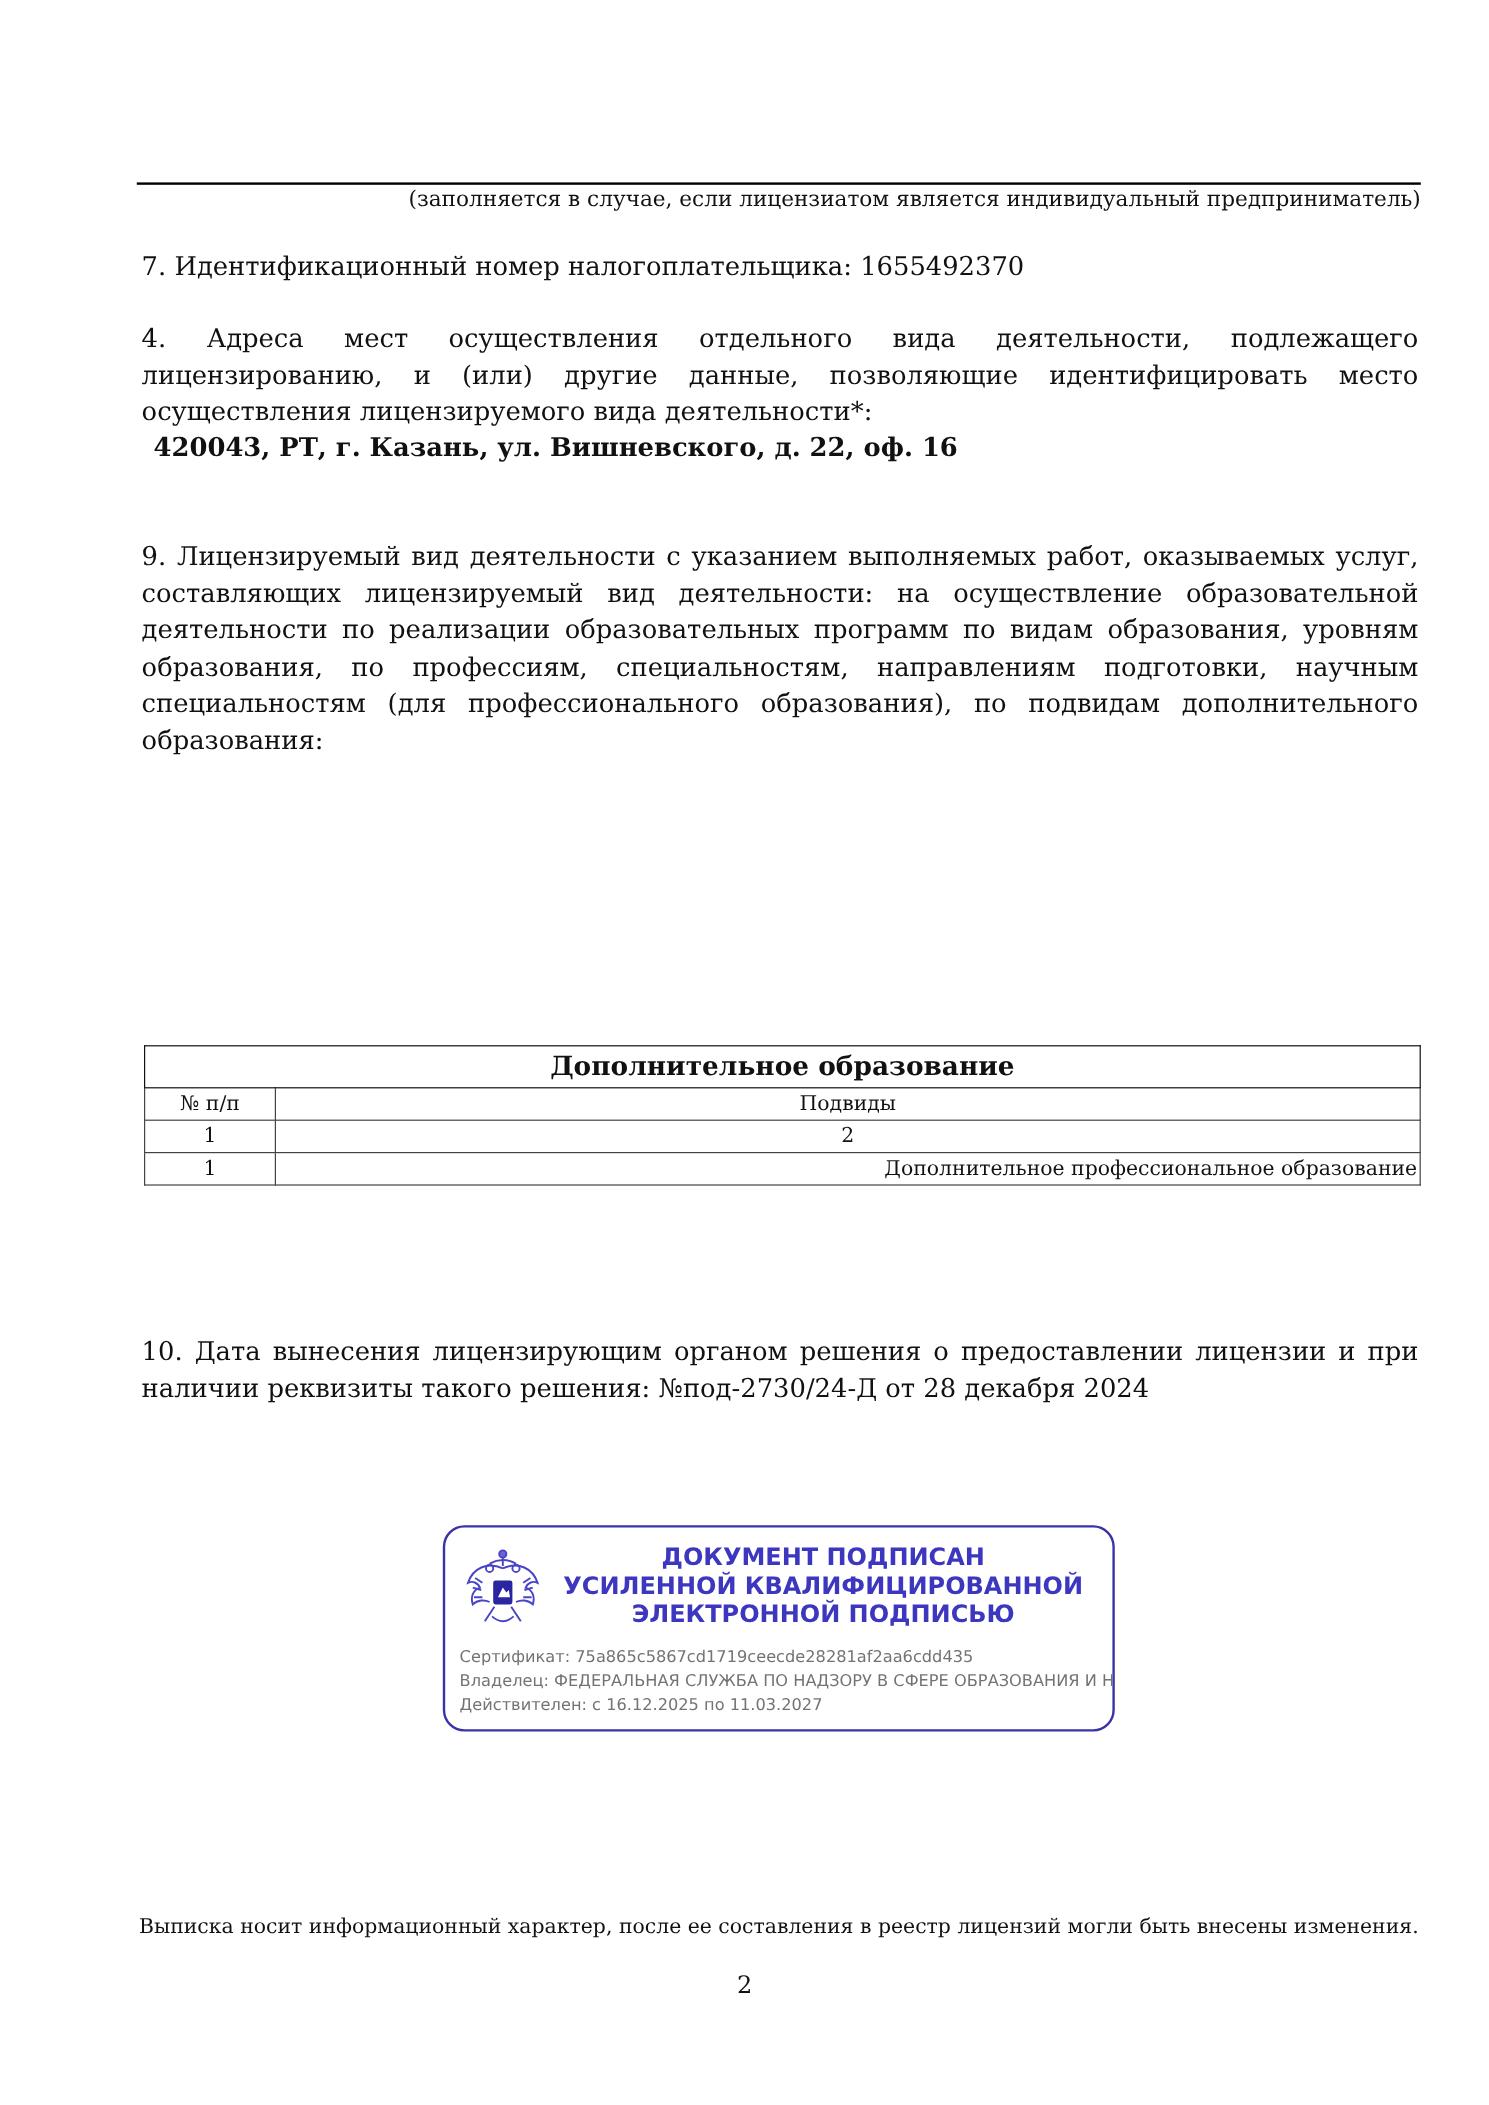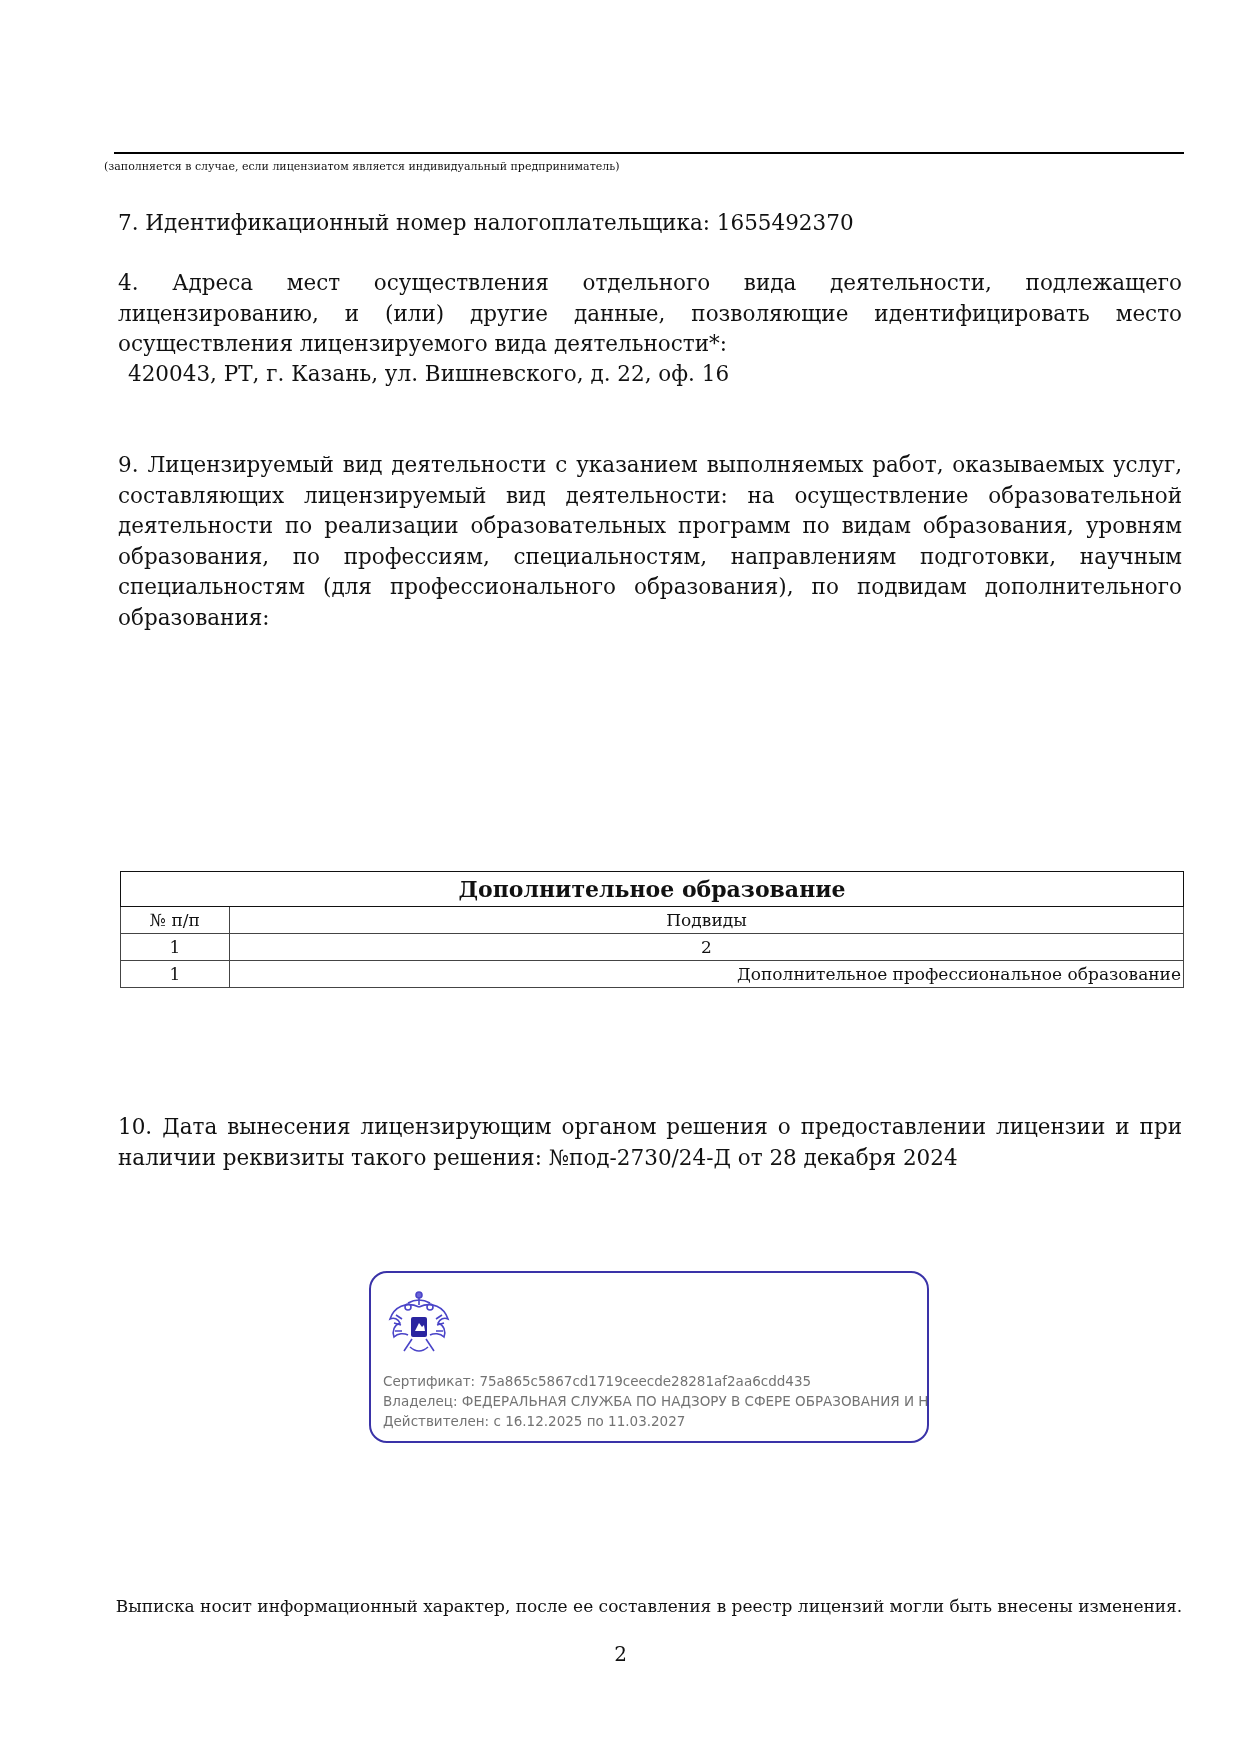--- a/index.html
+++ b/index.html
@@ -1,26 +1,26 @@
 <!DOCTYPE html>
 <html><head>
   <meta charset="utf-8">
   <style>
     html, body { margin: 0; padding: 0; background: #ffffff; }
     body { width: 1241px; height: 1754px; position: relative; overflow: hidden;
            font-family: "DejaVu Serif", serif; color: #111; }
     .rule { position: absolute; left: 114px; top: 152px; width: 1070px; height: 0;
             border-top: 2px solid #000; }
-    .note-top { position: absolute; left: 104px; top: 156px; width: 1070px; text-align: left;
-                font-size: 11px; line-height: 22px; }
+    .note-top { position: absolute; left: 114px; top: 156px; width: 1070px; text-align: right;
+                font-size: 18px; line-height: 22px; }
     .para { position: absolute; left: 118px; width: 1064px; font-size: 21.5px; line-height: 30.5px;
             text-align: justify; }
     .p7 { top: 208px; }
     .p8 { top: 268px; }
-    .addr { position: absolute; left: 128px; top: 359px; font-size: 21.5px; line-height: 30.5px; }
+    .addr { position: absolute; left: 128px; top: 359px; font-size: 21.5px; line-height: 30.5px; font-weight: bold; }
     .p9 { top: 450px; }
     .p10 { top: 1112px; }
     table.edu { position: absolute; left: 120px; top: 871px; width: 1064px; border-collapse: collapse;
                 font-size: 17px; }
     table.edu td { border: 1.5px solid #444; padding: 0 2px; height: 26px; line-height: 26px; }
     table.edu td.title { text-align: center; font-weight: bold; font-size: 22px; height: 34px; line-height: 34px; border: 1.5px solid #111; }
     table.edu td.num { width: 104px; text-align: center; }
     table.edu td.center { text-align: center; }
     table.edu td.left { text-align: right; }
     .stamp { position: absolute; left: 369px; top: 1271px; width: 556px; height: 168px;
@@ -82,20 +82,25 @@
       <path d="M10 26 l6 4 M8 34 l7 2 M9 42 l7 0"></path>
       <path d="M56 26 l-6 4 M58 34 l-7 2 M57 42 l-7 0"></path>
       <path d="M26 50 l-8 12 M40 50 l8 12"></path>
       <path d="M24 58 q9 8 18 0"></path>
       <circle cx="22" cy="18" r="3"></circle>
       <circle cx="44" cy="18" r="3"></circle>
     </g>
     <rect x="25" y="28" width="16" height="20" rx="2" fill="#2a25a0"></rect>
     <path d="M29 42 l4 -8 l3 4 l2 -2 l1 6 z" fill="#ffffff"></path>
   </svg>
+  <div class="head">
+    <div>ДОКУМЕНТ ПОДПИСАН</div>
+    <div>УСИЛЕННОЙ КВАЛИФИЦИРОВАННОЙ</div>
+    <div>ЭЛЕКТРОННОЙ ПОДПИСЬЮ</div>
+  </div>
   <div class="info">
     <div>Сертификат: 75a865c5867cd1719ceecde28281af2aa6cdd435</div>
     <div>Владелец: ФЕДЕРАЛЬНАЯ СЛУЖБА ПО НАДЗОРУ В СФЕРЕ ОБРАЗОВАНИЯ И НАУ</div>
     <div>Действителен: с 16.12.2025 по 11.03.2027</div>
   </div>
 </div>
 
 <div class="footer">Выписка носит информационный характер, после ее составления в реестр лицензий могли быть внесены изменения.</div>
 <div class="pagenum">2</div>
 

